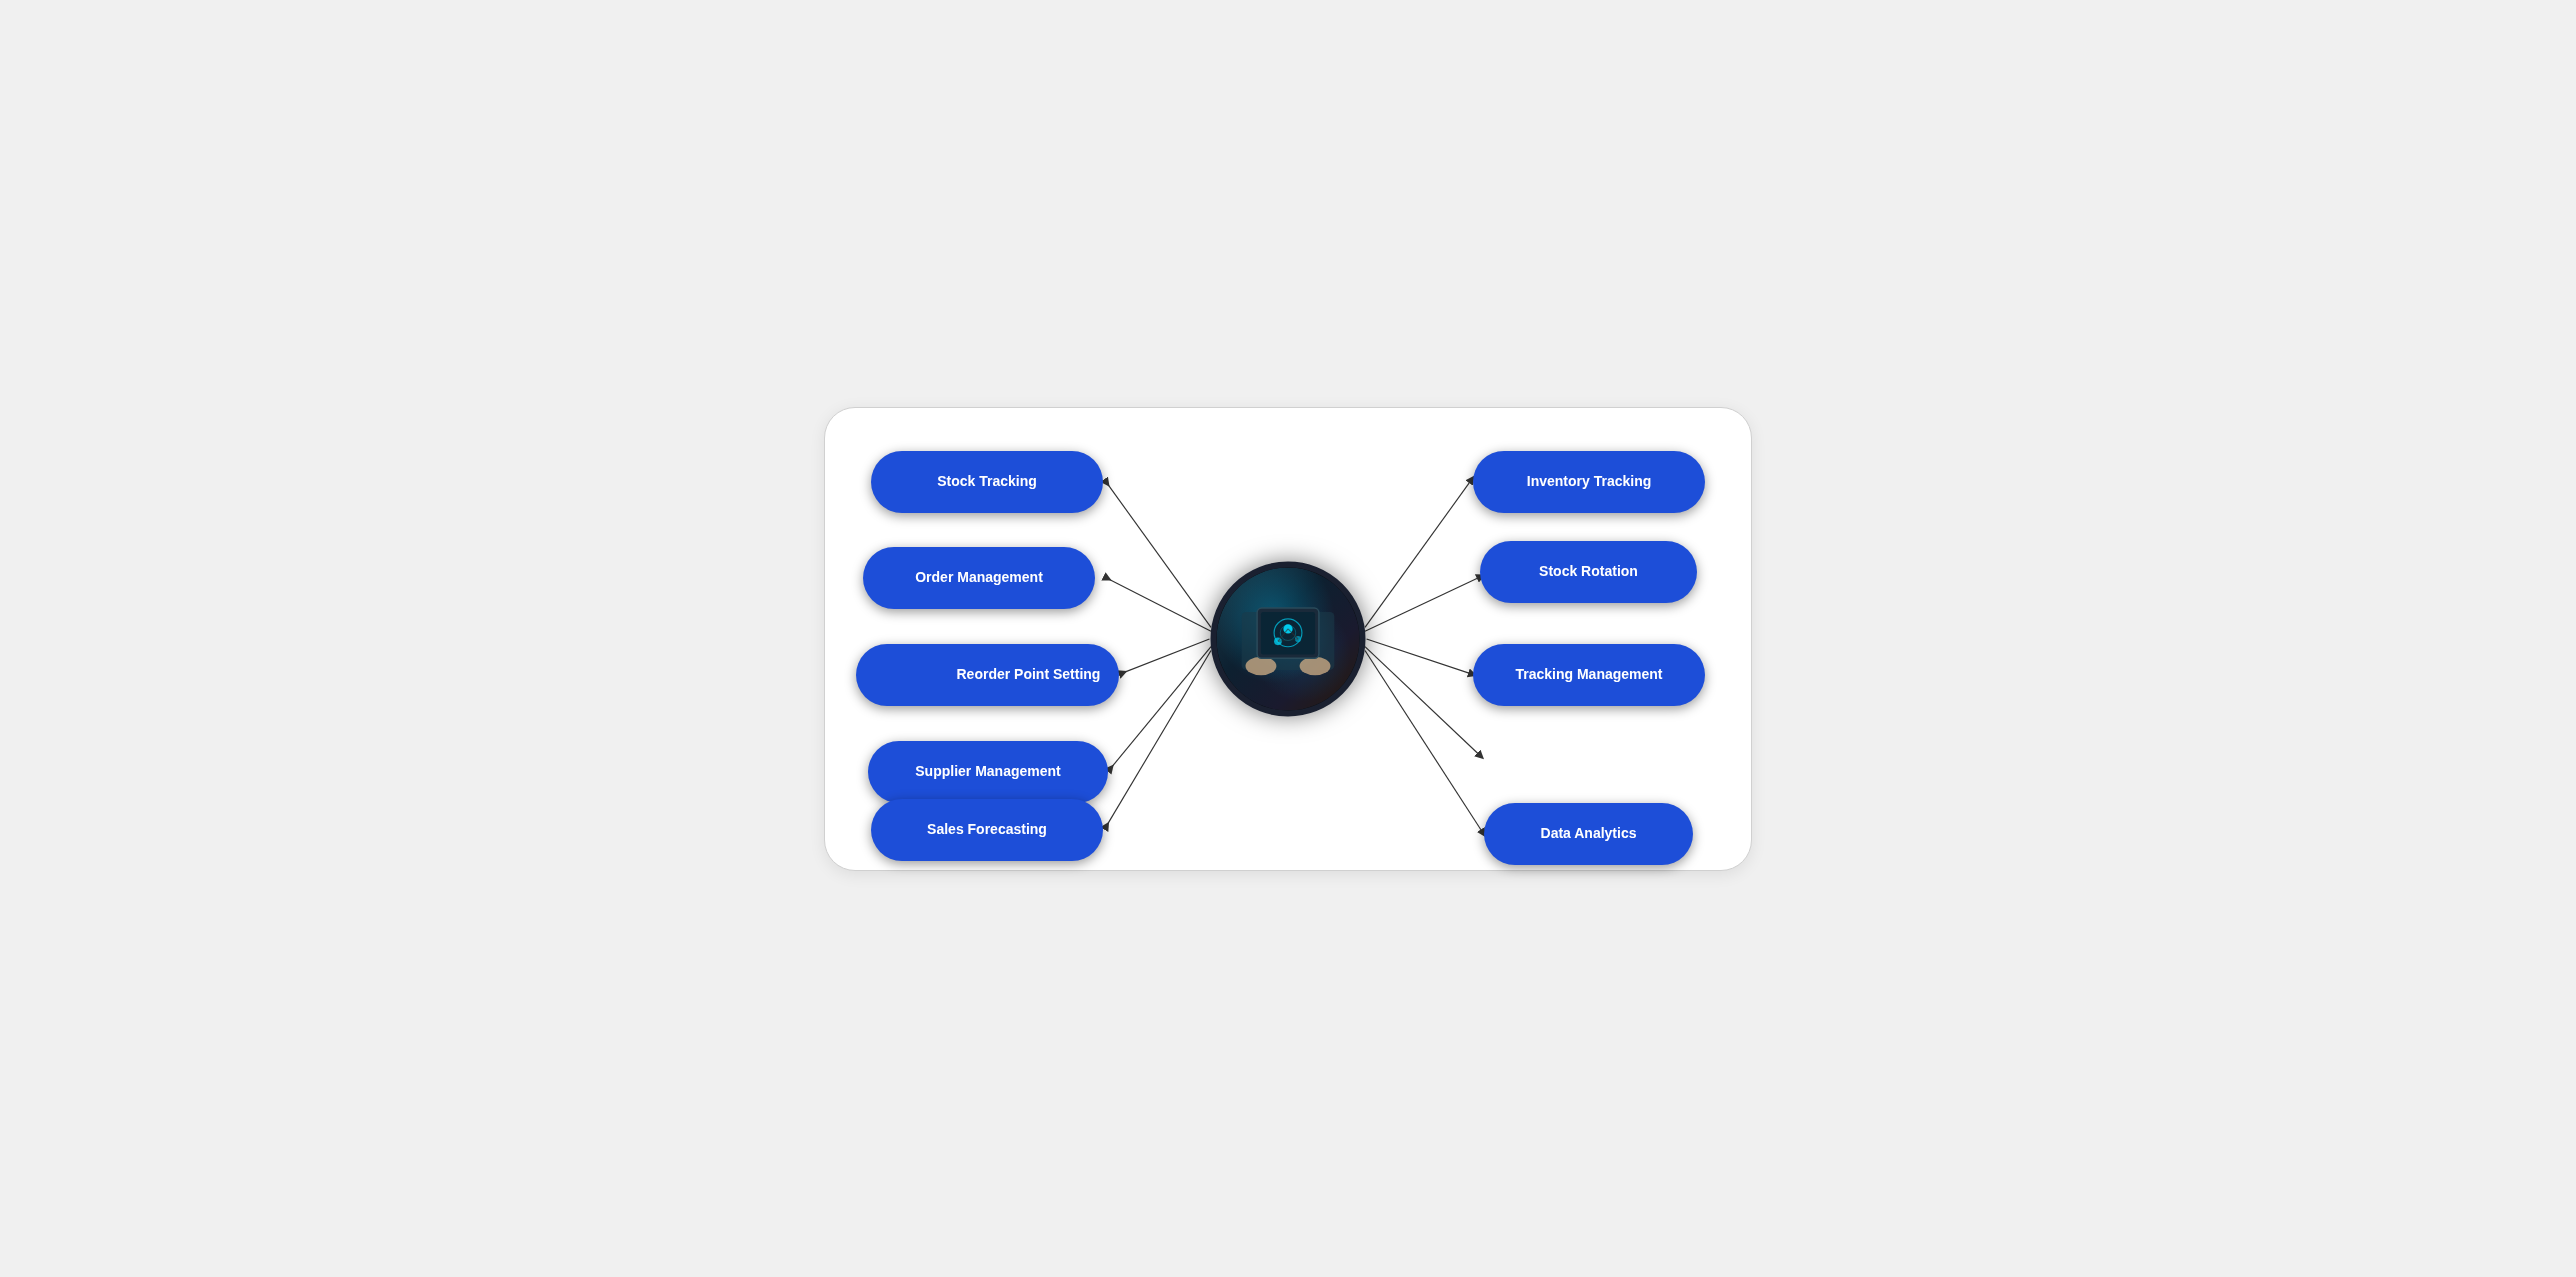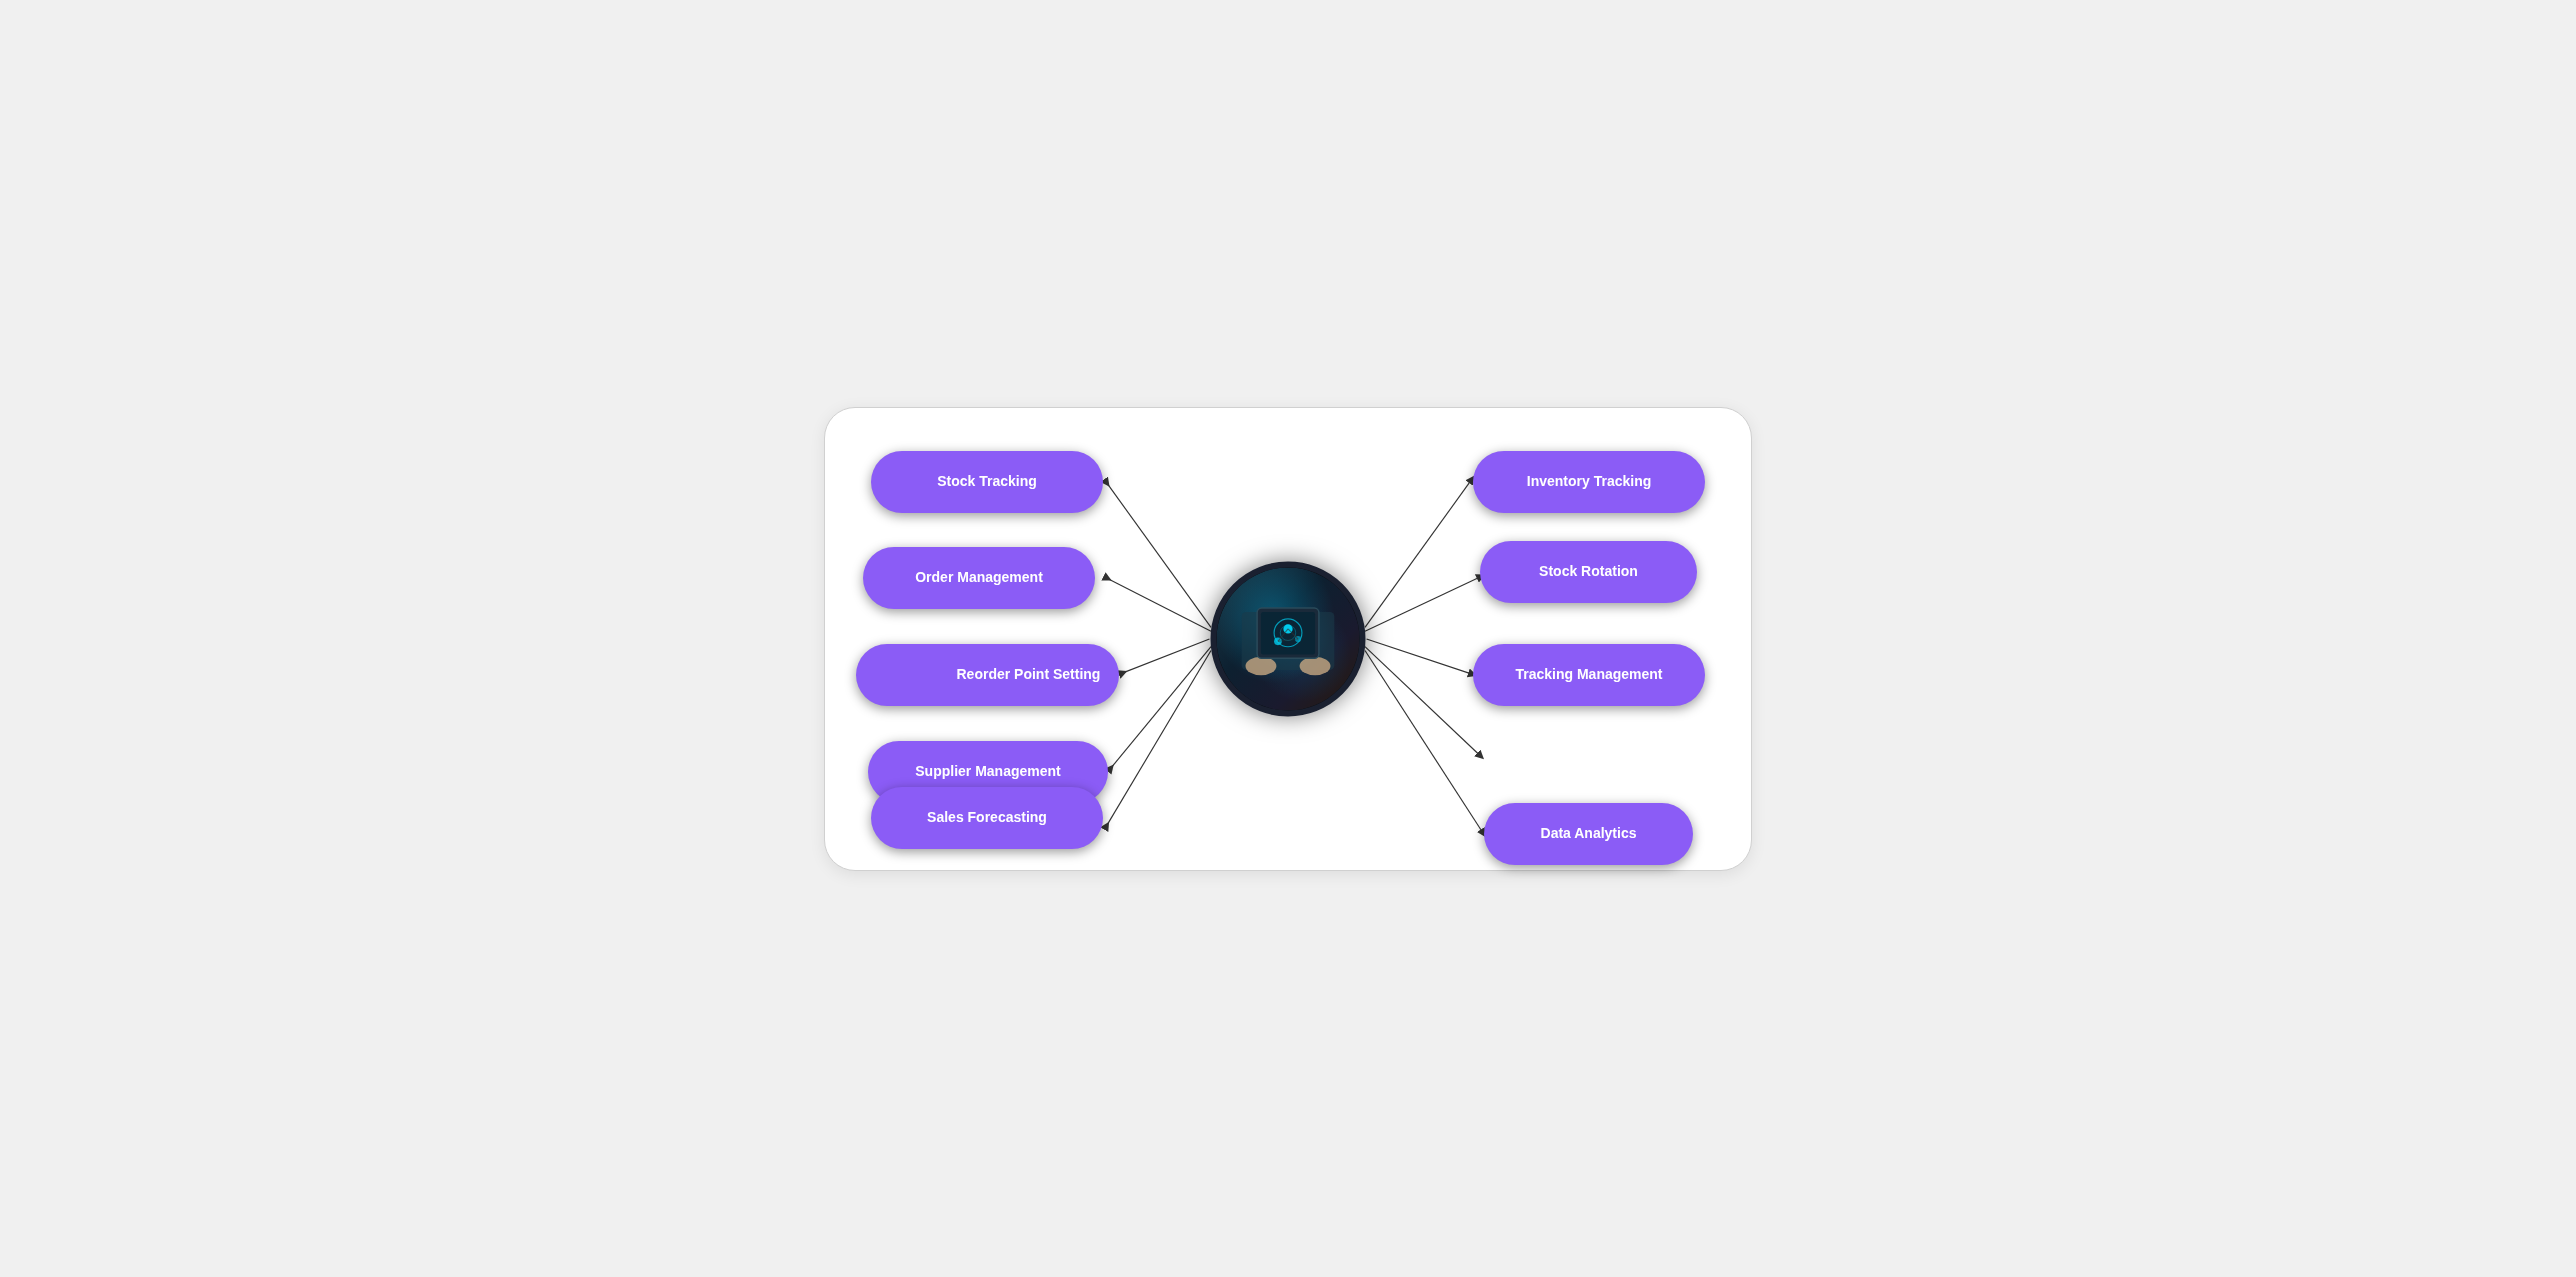--- a/index.html
+++ b/index.html
@@ -61,21 +61,21 @@
 
     
     .tablet-svg {
       width: 101px;
       height: 85px;
     }
 
     
     .node {
       position: absolute;
-      background: #8b5cf6;
+      background: #1d4ed8;
       color: #ffffff;
       border-radius: 39px;
       font-weight: bold;
       font-size: 14px;
       display: flex;
       align-items: center;
       justify-content: center;
       text-align: center;
       padding: 0 18.6px;
       box-shadow: 0 3.1px 11.6px rgba(0,0,0,0.4);
@@ -112,21 +112,21 @@
       height: 62px;
       left: 43px;
       top: 333px;
       text-align: right;
     }
 
     .node-sales-forecasting {
       width: 232px;
       height: 62px;
       left: 46px;
-      top: 379px;
+      top: 391px;
     }
 
     
     .node-inventory-valuation {
       width: 232px;
       height: 62px;
       right: 46px;
       top: 43px;
     }
 

